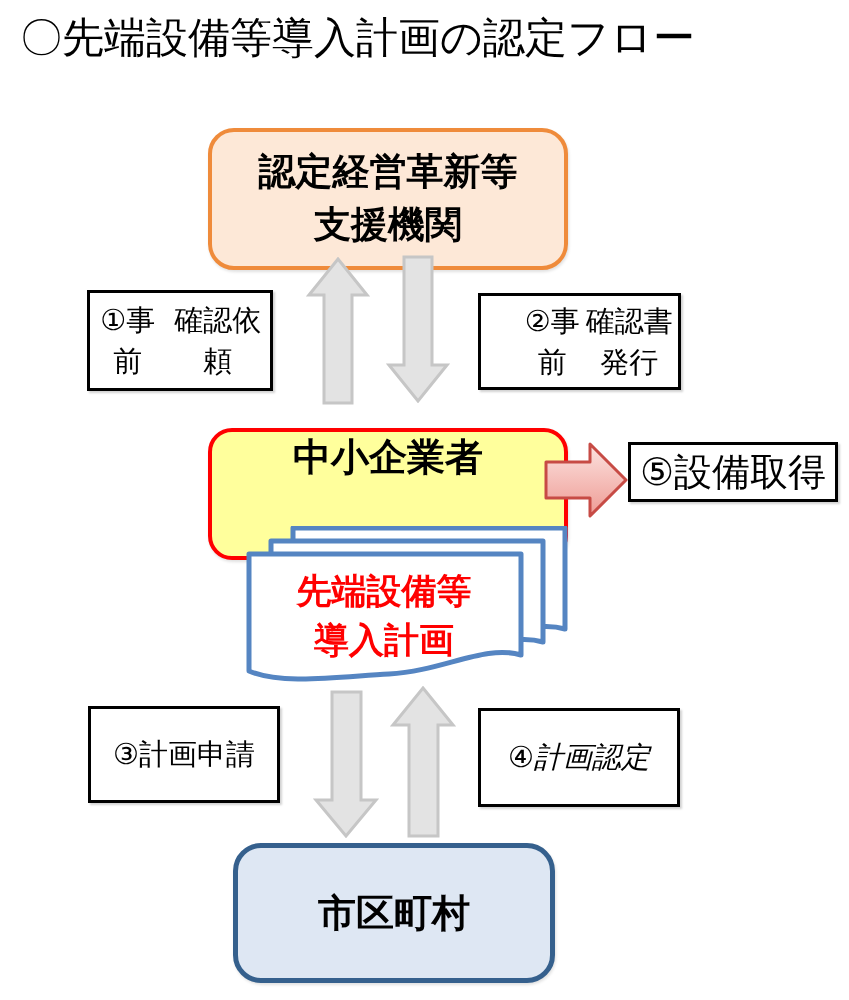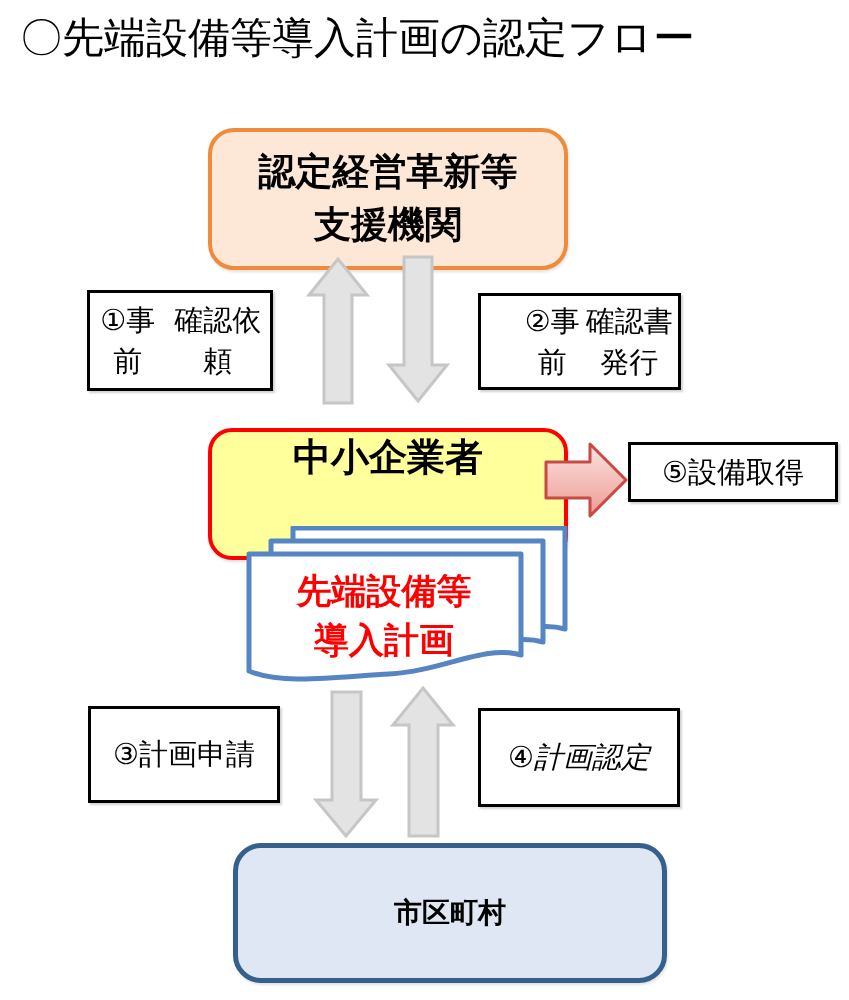--- a/index.html
+++ b/index.html
@@ -30,39 +30,39 @@
     margin-top:20px;
   }
   #sme{
     left:208px;top:428px;width:360px;height:132px;
     background:#FFFF9C;border:4px solid #FF0000;border-radius:24px;
     justify-content:flex-start;
     font-size:38px;
     box-shadow:1px 2px 3px rgba(0,0,0,0.12);
   }
   #municipality{
-    left:233px;top:843px;width:434px;height:140px;
+    left:233px;top:843px;width:322px;height:140px;
     background:#DEE7F3;border:5px solid #35608D;border-radius:28px;
-    font-size:28px;
+    font-size:38px;
     box-shadow:1px 2px 3px rgba(0,0,0,0.12);
     font-family:Liberation Serif, serif;
   }
 
   
   .step-box{
     background:#ffffff;border:3px solid #000000;
     display:flex;align-items:center;justify-content:center;
     text-align:center;font-size:29px;line-height:1.38;color:#000;
     box-shadow:2px 2px 2px rgba(0,0,0,0.18);
   }
   #step1{left:87px;top:290px;width:186px;height:101px;}
   #step2{left:478px;top:293px;width:203px;height:97px;padding-left:43px;}
   #step3{left:88px;top:706px;width:192px;height:97px;}
   #step4{left:478px;top:708px;width:202px;height:99px;font-style:italic;}
-  #step5{left:628px;top:442px;width:210px;height:60px;font-size:29px;}
+  #step5{left:628px;top:442px;width:210px;height:60px;font-size:38px;}
 
   
   .gray-arrow polygon{fill:#E3E3E3;stroke:#C6C6C6;stroke-width:3;stroke-linejoin:miter;}
   #arrow-up-top{left:306px;top:257px;}
   #arrow-down-top{left:386px;top:255px;}
   #arrow-down-bottom{left:313px;top:690px;}
   #arrow-up-bottom{left:390px;top:686px;}
 
   
   #arrow-right-acquire{left:544px;top:440px;}

